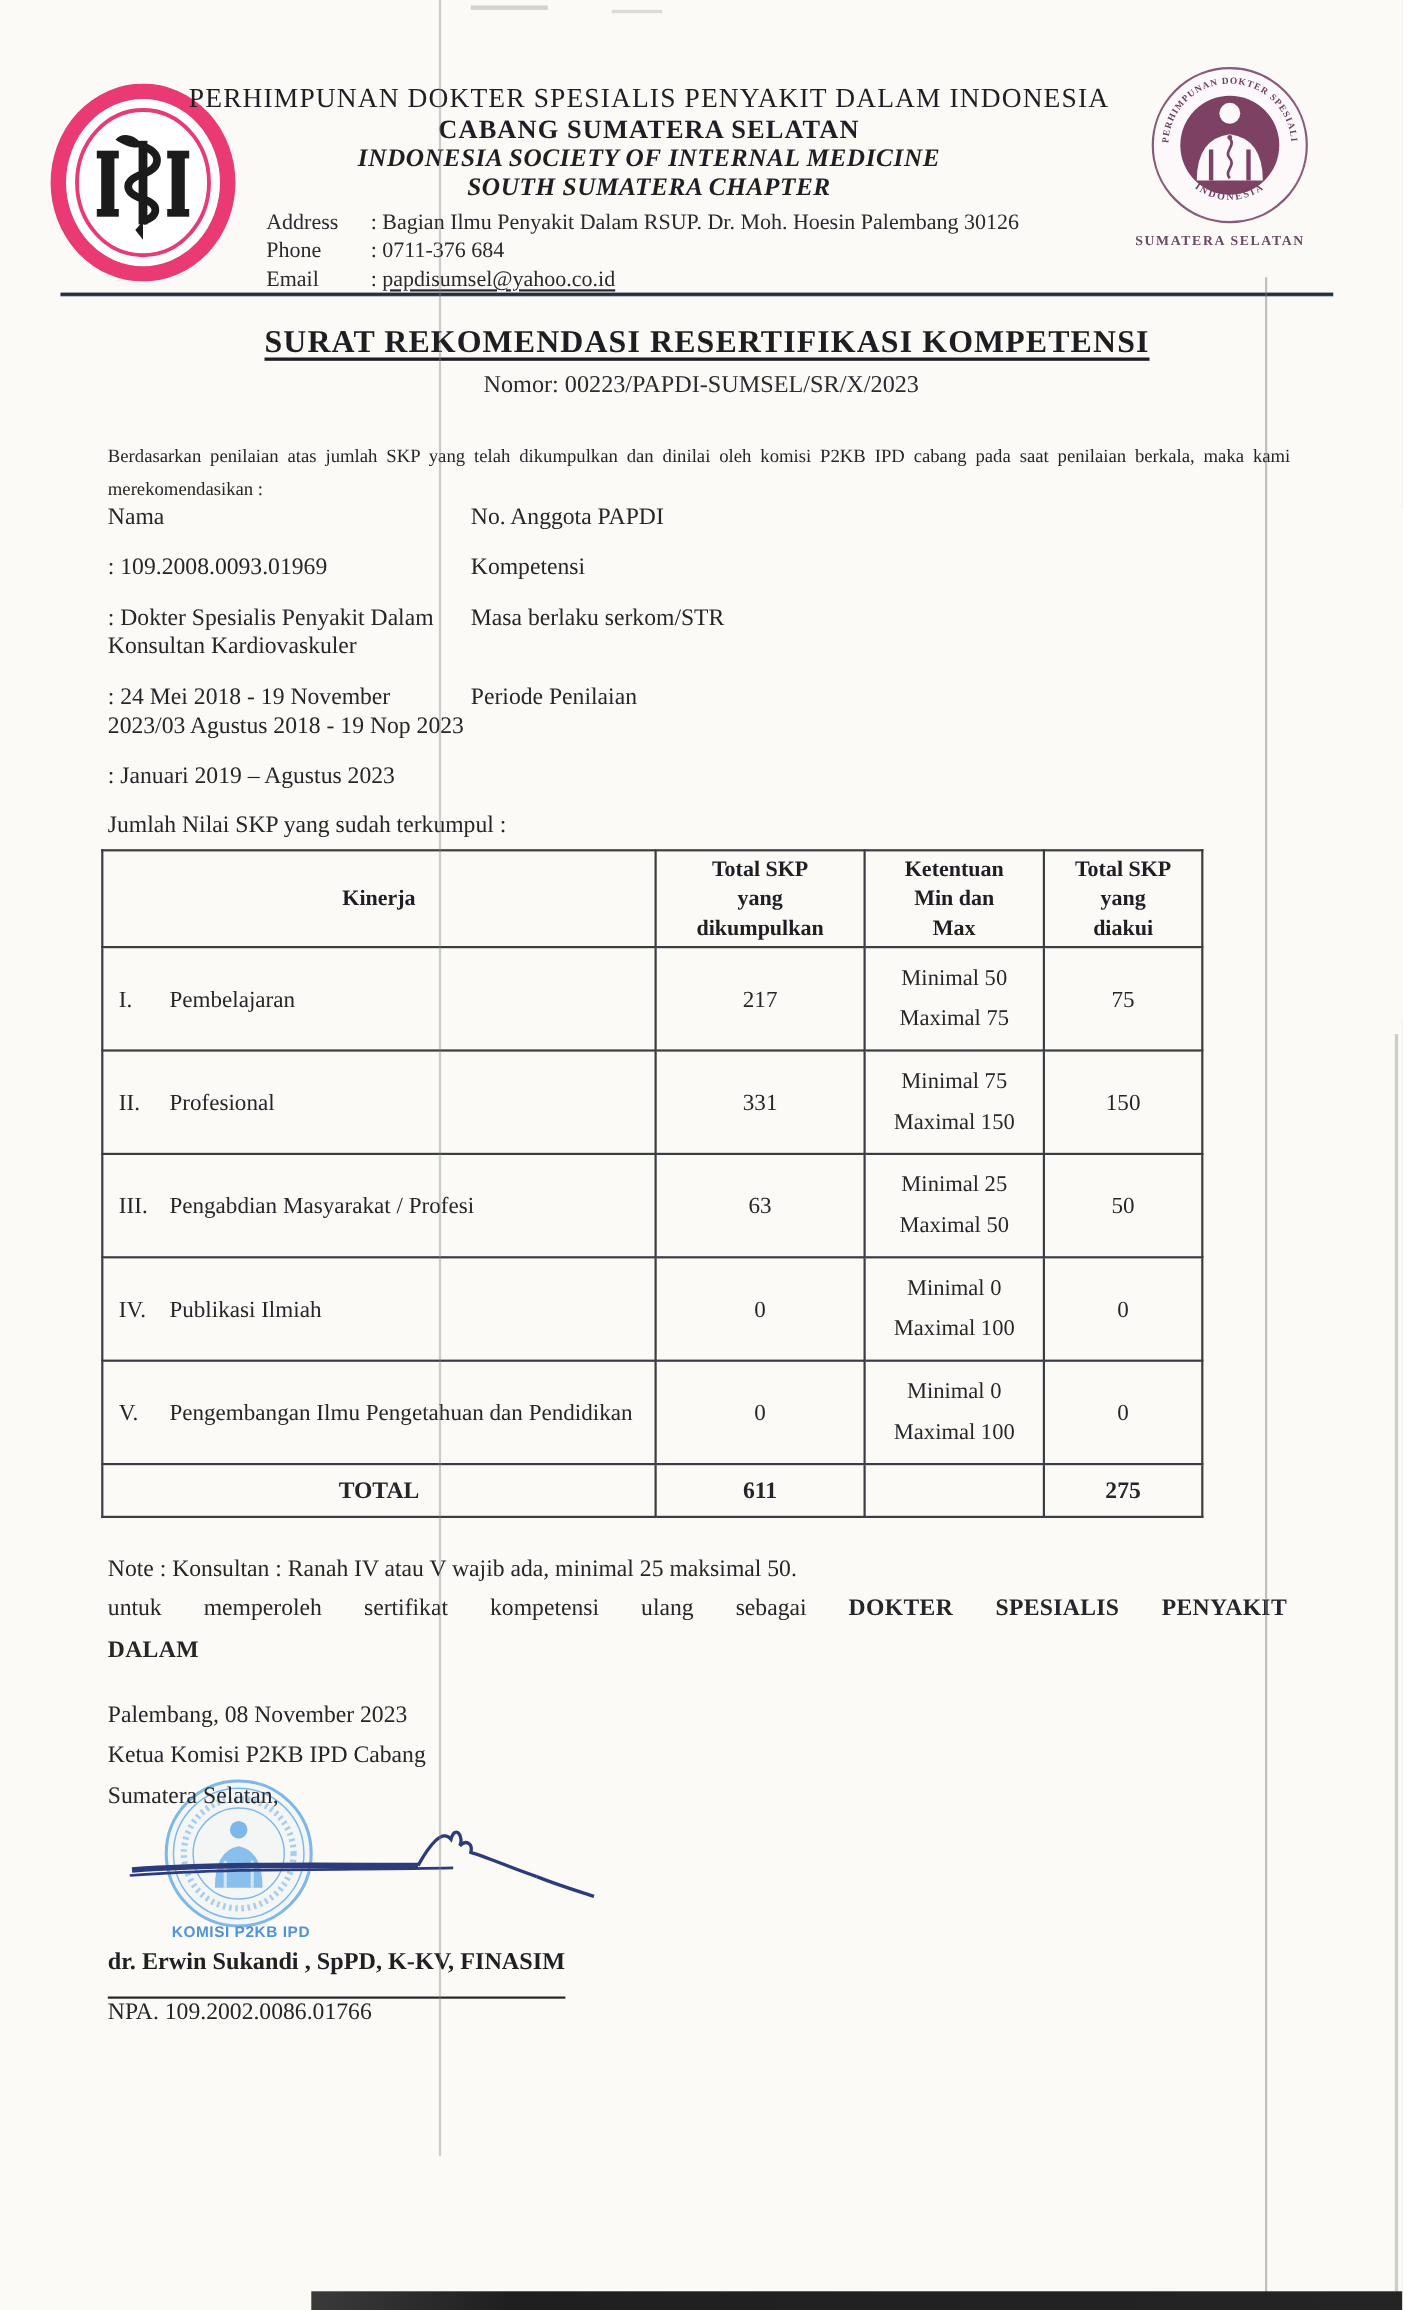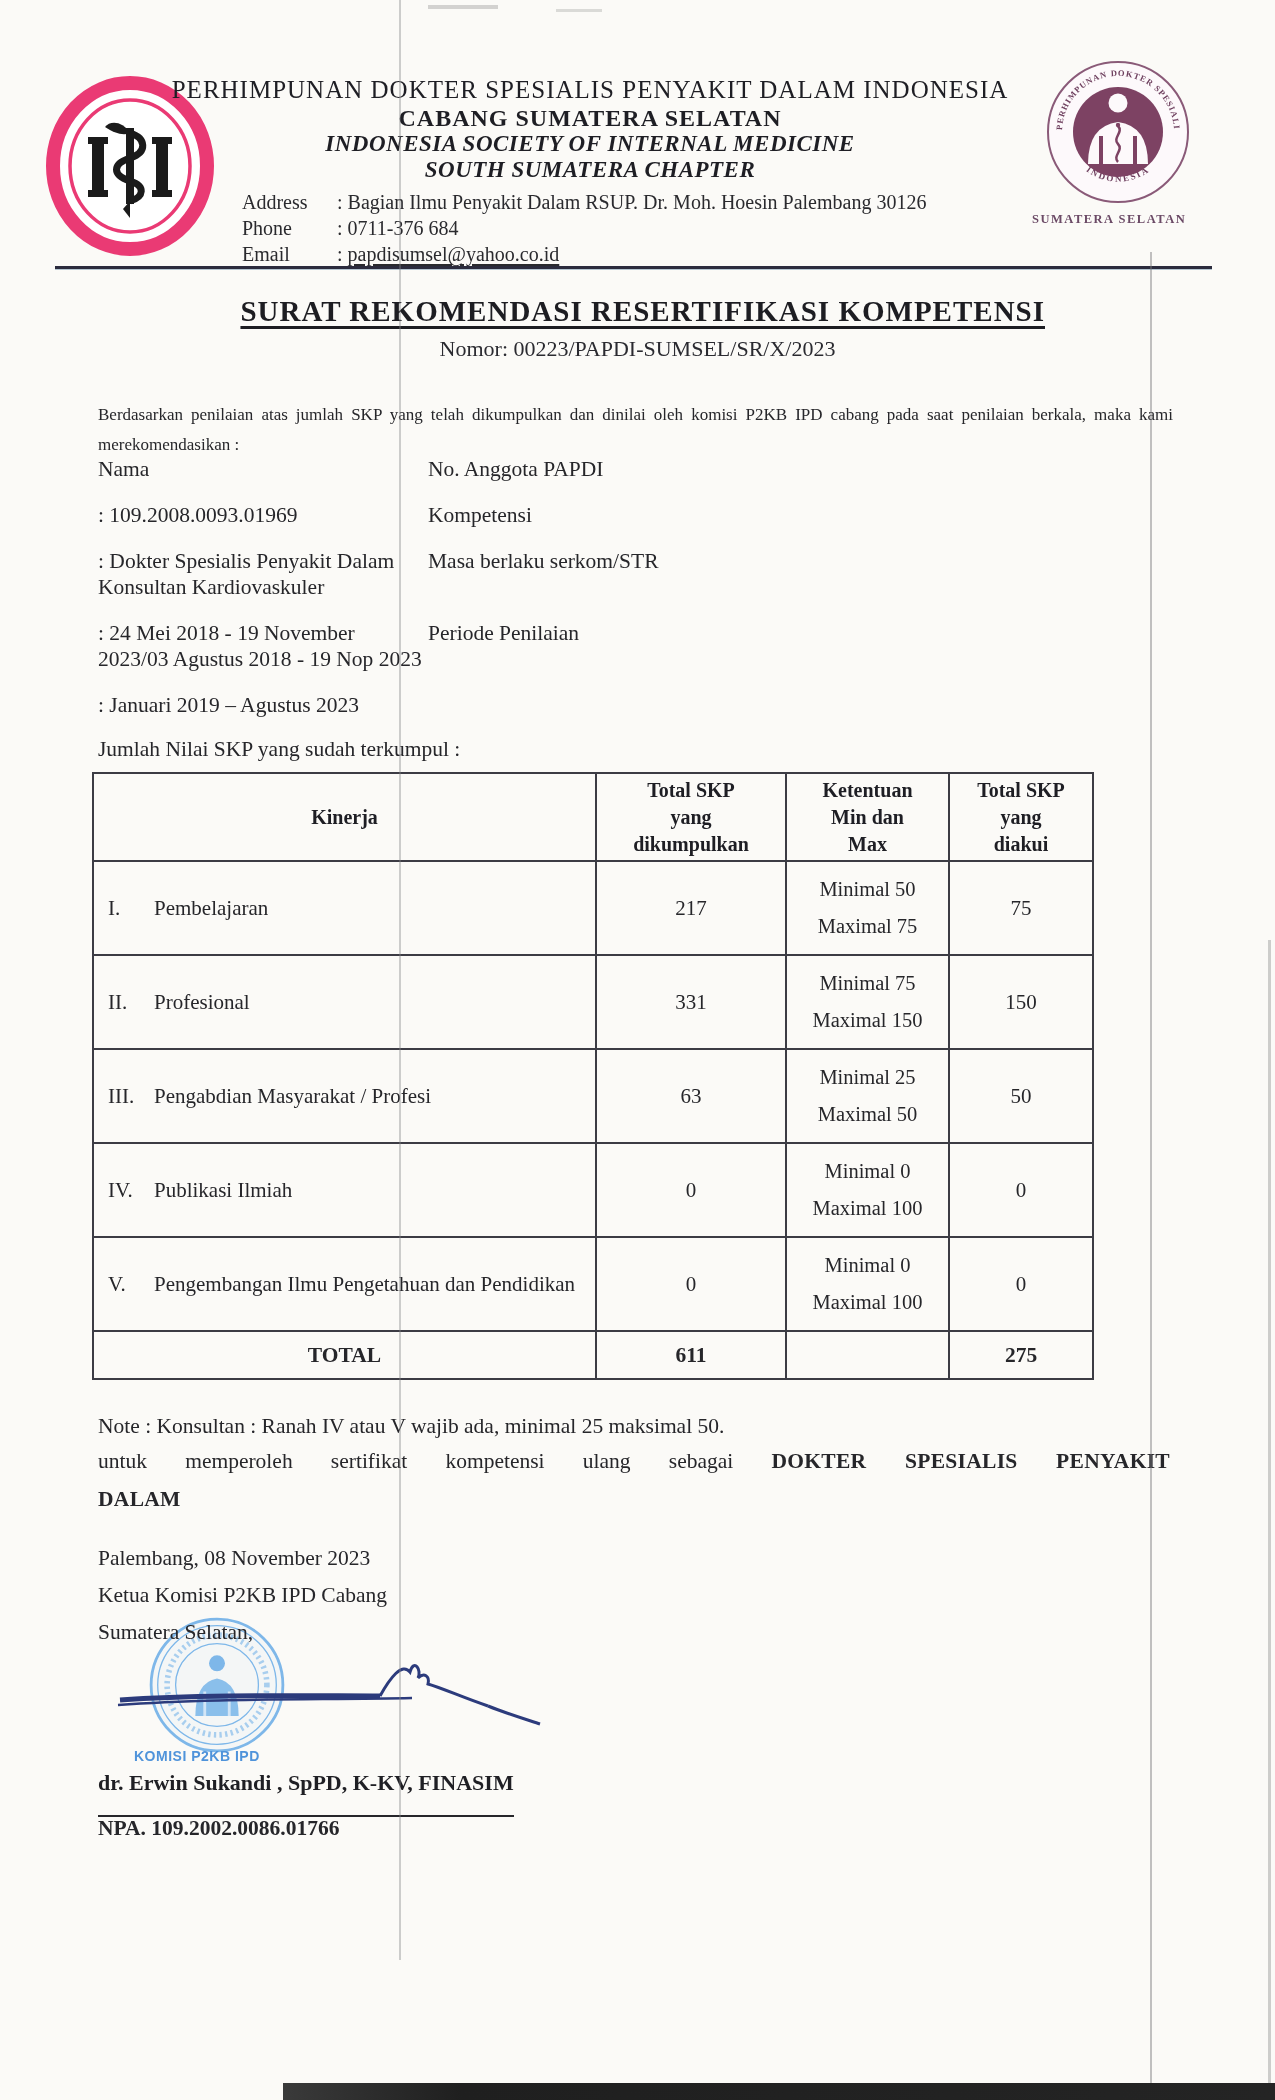--- a/index.html
+++ b/index.html
@@ -73,27 +73,27 @@
 
   
   .note{position:absolute;left:98px;top:1392px;font-size:21.5px;}
   .closing{position:absolute;left:98px;top:1442px;width:1072px;font-size:21.5px;line-height:38px;}
   .closing .jline{text-align:justify;text-align-last:justify;}
   .closing b{letter-spacing:.3px;}
 
   
   .sign-block{position:absolute;left:98px;top:1540px;font-size:21.5px;line-height:37px;z-index:3;}
   .stamp{position:absolute;left:137px;top:1612px;width:160px;height:146px;z-index:1;opacity:.92;}
-  .stamp-caption{position:absolute;left:134px;top:1748px;width:170px;z-index:2;
+  .stamp-caption{position:absolute;left:134px;top:1748px;width:170px;text-align:center;z-index:2;
     font-family:"Liberation Sans","DejaVu Sans",sans-serif;font-weight:bold;font-size:14px;
     color:#4f93da;letter-spacing:.5px;}
   .signature-svg{position:absolute;left:112px;top:1648px;width:440px;height:110px;z-index:4;}
   .sign-name{position:absolute;left:98px;top:1770px;z-index:5;font-size:22px;font-weight:bold;
     color:#1f1f24;border-bottom:2.5px solid #26262a;padding-bottom:19px;}
-  .sign-npa{position:absolute;left:98px;top:1816px;font-size:21.5px;font-weight:bold;}
+  .sign-npa{position:absolute;left:98px;top:1816px;font-size:21.5px;}
 </style>
 </head>
 <body>
 
 <div class="page">
 
   <div class="fold-line"></div>
   <div class="scan-line-right"></div>
   <div class="edge-line"></div>
   <div class="bottom-bar"></div>

